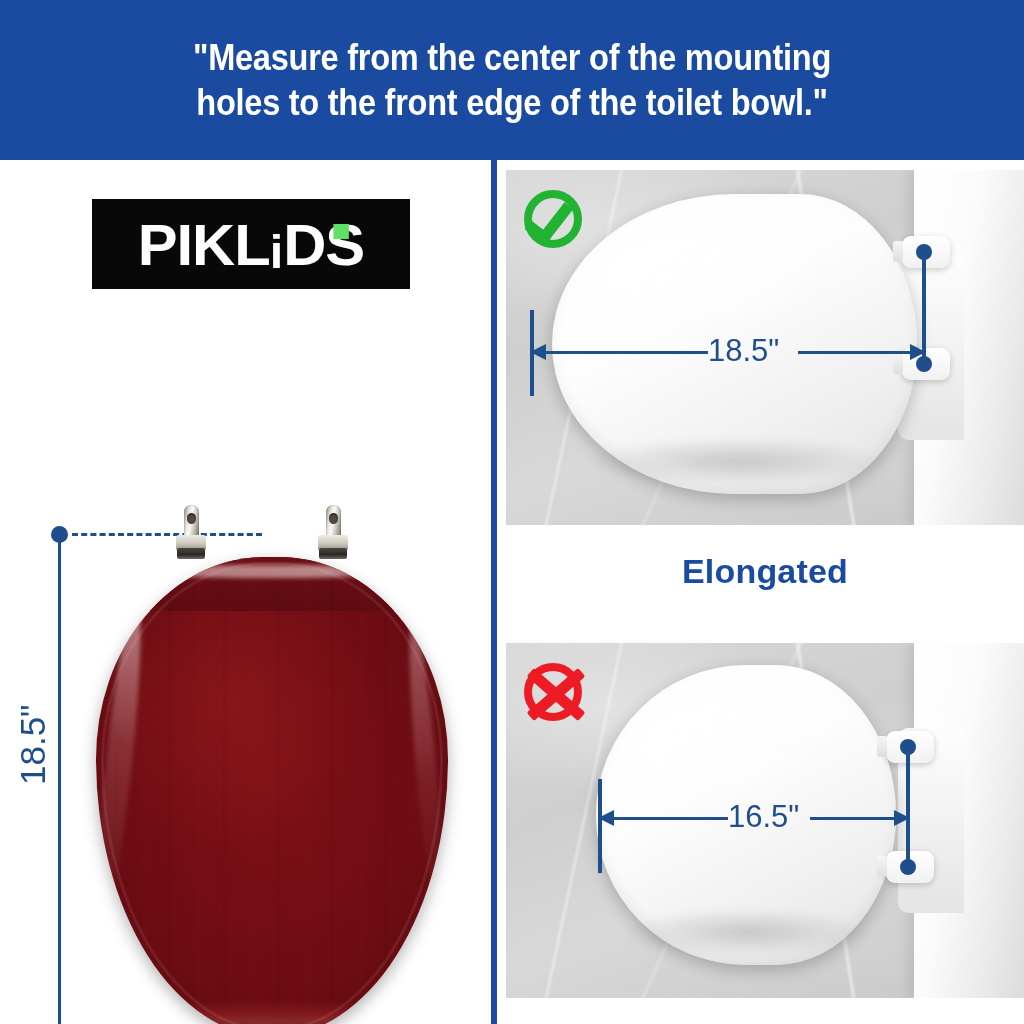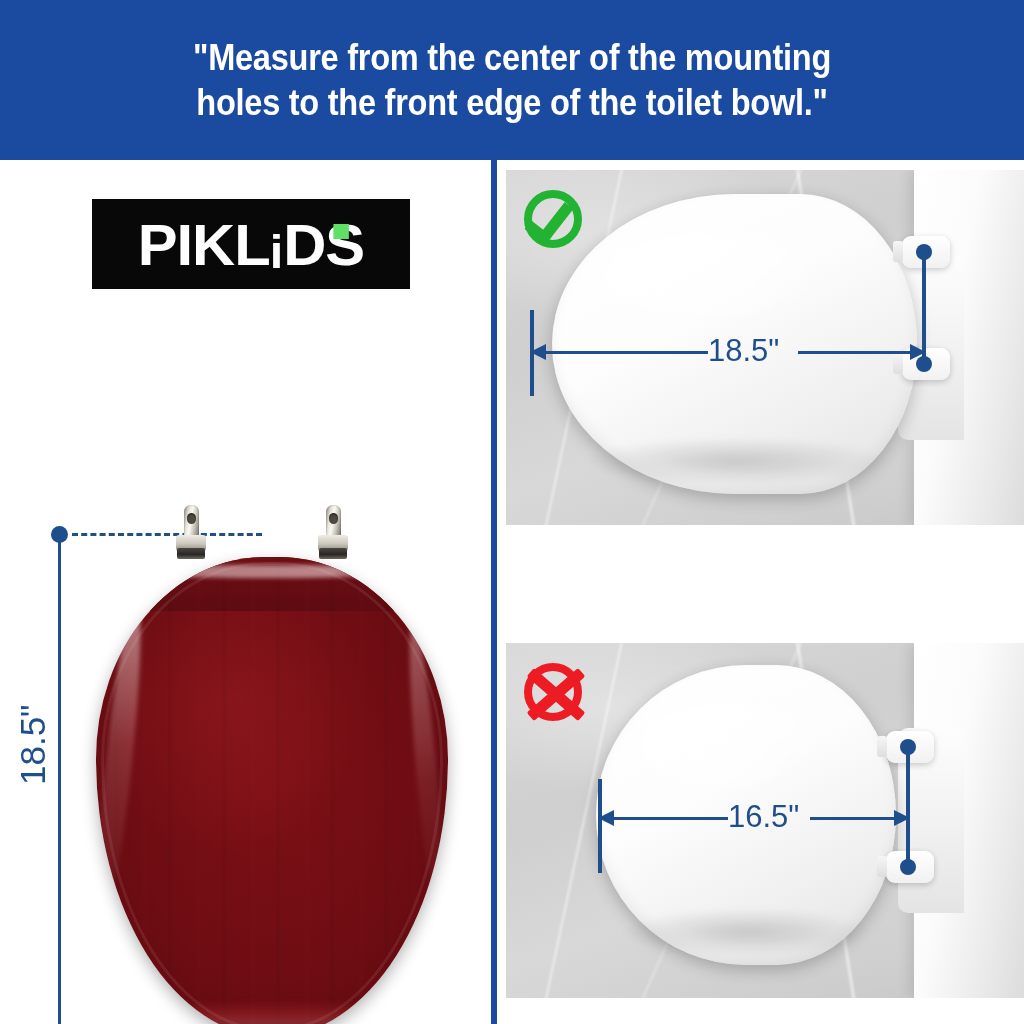--- a/index.html
+++ b/index.html
@@ -369,20 +369,23 @@
       <div class="arrow-left" style="left:24px;top:174px;"></div>
       <div class="arrow-right" style="left:404px;top:174px;"></div>
       <div class="dim-h-label" style="left:196px;top:163px;">18.5"</div>
 
       <div class="status-icon">
         <div class="icon-check-ring"></div>
         <div class="icon-check-mark"></div>
       </div>
     </div>
 
+    <div class="caption caption-elongated">
+      <span class="caption-text">Elongated</span>
+    </div>
 
     <div class="photo photo-round">
       <div class="marble-v m1"></div>
         <div class="marble-v m2"></div>
       <div class="marble-v m3"></div>
         <div class="marble-v m4"></div>
       <div class="marble-v m5"></div>
 
       <div class="toilet-body"></div>
       <div class="tank-neck"></div>

